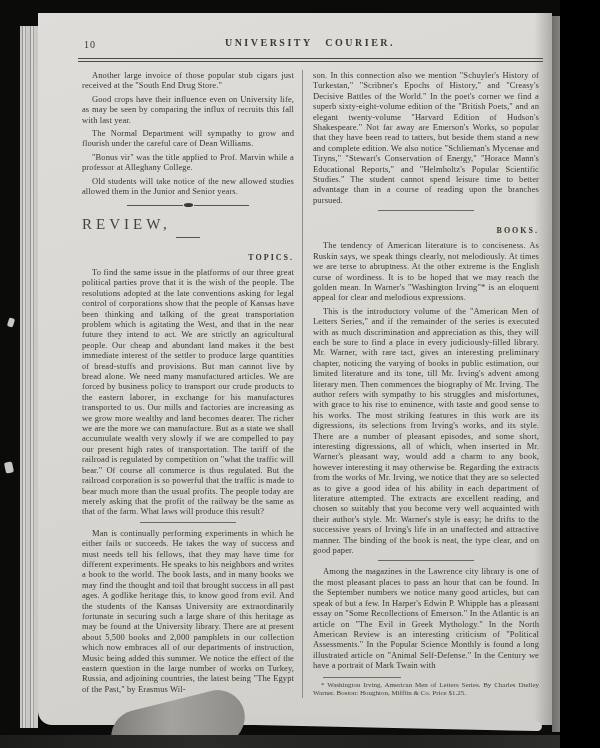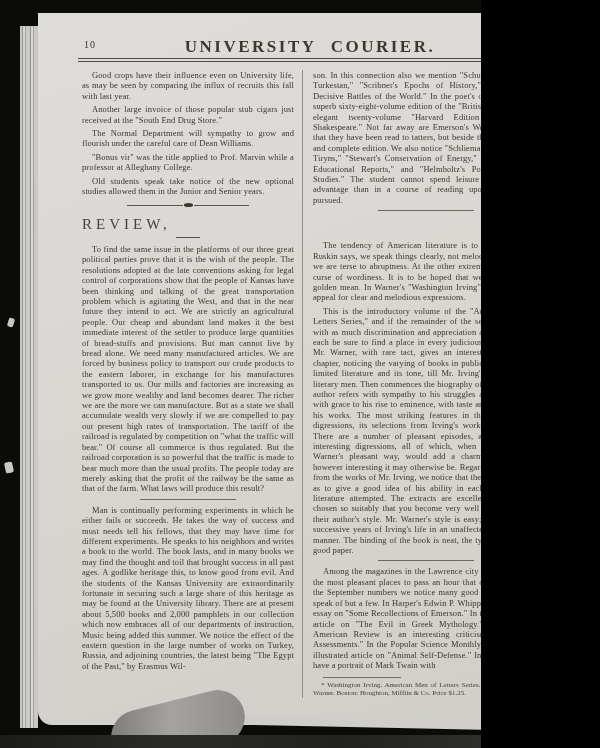--- a/index.html
+++ b/index.html
@@ -1,17 +1,17 @@
 <!DOCTYPE html>
 <html style="--backdrop: #0b0b0a; --page: #d8d7d2; --ink: #3a372f; --rule: #4c4a44;"><head>
 <meta charset="utf-8">
 <style>
   html,body{margin:0;padding:0;background:#000;}
   .scene{
-    position:relative;width:481px;height:748px;overflow:hidden;
+    position:relative;width:560px;height:748px;overflow:hidden;
     background:var(--backdrop,#0b0b0a);
     font-family:"Liberation Serif","DejaVu Serif",serif;
   }
   
   .next-page{
     position:absolute;left:552px;top:16px;width:48px;height:716px;
     background:linear-gradient(to right,#6f6e6a 0,#94938f 30%,#b3b2ae 62%,#a6a5a1 100%);
   }
   
   .page-edges{
@@ -31,21 +31,21 @@
   }
   .page::after{
     content:"";position:absolute;right:0;top:0;bottom:0;width:18px;
     background:linear-gradient(to right,rgba(118,116,112,0),rgba(118,116,112,.45));
     pointer-events:none;
   }
   .ph{position:relative;height:44px;}
   .pnum{position:absolute;left:46px;top:26px;font-size:10px;letter-spacing:1px;}
   .masthead{
     position:absolute;left:40px;right:10px;top:24px;text-align:center;
-    font-size:17px;font-weight:bold;letter-spacing:2.5px;word-spacing:8px;color:#3c3931;
+    font-size:10px;font-weight:bold;letter-spacing:2.5px;word-spacing:8px;color:#3c3931;
   }
   .drule{
     margin:1px 9px 0 40px;height:2px;
     border-top:1px solid var(--rule,#4c4a44);border-bottom:1px solid var(--rule,#4c4a44);
   }
   .cols{display:flex;margin:8px 13px 0 44px;}
   .col-l{width:212px;padding-right:8px;border-right:1px solid #8f8e88;}
   .col-r{flex:1;padding-left:10px;}
   .para{
     margin:0 0 3px;font-size:8.5px;line-height:10.4px;text-align:justify;
@@ -99,34 +99,35 @@
 
     <div class="ph">
       <span class="pnum">10</span>
       <span class="masthead">UNIVERSITY COURIER.</span>
     </div>
     <div class="drule"></div>
 
     <div class="cols">
 
       <div class="col-l">
+        <p class="para">Another large invoice of those popular stub cigars just received at the "South End Drug Store."</p>
         <p class="para">Good crops have their influence even on University life, as may be seen by comparing the influx of recruits this fall with last year.</p>
-        <p class="para">Another large invoice of those popular stub cigars just received at the "South End Drug Store."</p>
         <p class="para">The Normal Department will sympathy to grow and flourish under the careful care of Dean Williams.</p>
         <p class="para">"Bonus vir" was the title applied to Prof. Marvin while a professor at Alleghany College.</p>
-        <p class="para">Old students speak take notice of the new optional studies allowed them in the Junior and Senior years.</p>
+        <p class="para">Old students will take notice of the new allowed studies allowed them in the Junior and Senior years.</p>
 
         <div class="orn">
           <span class="orn-line"></span>
           <span class="orn-diamond"></span>
           <span class="orn-line"></span>
         </div>
 
         <h2 class="review">REVIEW,</h2>
         <div class="srule"></div>
+        <h3 class="subhead">TOPICS.</h3>
 
         <p class="para">To find the same issue in the platforms of our three great political parties prove that it is the wish of the people. The resolutions adopted at the late conventions asking for legal control of corporations show that the people of Kansas have been thinking and talking of the great transportation problem which is agitating the West, and that in the near future they intend to act. We are strictly an agricultural people. Our cheap and abundant land makes it the best immediate interest of the settler to produce large quantities of bread-stuffs and provisions. But man cannot live by bread alone. We need many manufactured articles. We are forced by business policy to transport our crude products to the eastern laborer, in exchange for his manufactures transported to us. Our mills and factories are increasing as we grow more wealthy and land becomes dearer. The richer we are the more we can manufacture. But as a state we shall accumulate wealth very slowly if we are compelled to pay our present high rates of transportation. The tariff of the railroad is regulated by competition on "what the traffic will bear." Of course all commerce is thus regulated. But the railroad corporation is so powerful that the traffic is made to bear much more than the usual profits. The people today are merely asking that the profit of the railway be the same as that of the farm. What laws will produce this result?</p>
         <div class="mrule"></div>
         <p class="para">Man is continually performing experiments in which he either fails or succeeds. He takes the way of success and must needs tell his fellows, that they may have time for different experiments. He speaks to his neighbors and writes a book to the world. The book lasts, and in many books we may find the thought and toil that brought success in all past ages. A godlike heritage this, to know good from evil. And the students of the Kansas University are extraordinarily fortunate in securing such a large share of this heritage as may be found at the University library. There are at present about 5,500 books and 2,000 pamphlets in our collection which now embraces all of our departments of instruction, Music being added this summer. We notice the effect of the eastern question in the large number of works on Turkey, Russia, and adjoining countries, the latest being "The Egypt of the Past," by Erasmus Wil-</p>
       </div>
 
       <div class="col-r">
         <p class="para noindent">son. In this connection also we mention "Schuyler's History of Turkestan," "Scribner's Epochs of History," and "Creasy's Decisive Battles of the World." In the poet's corner we find a superb sixty-eight-volume edition of the "British Poets," and an elegant twenty-volume "Harvard Edition of Hudson's Shakespeare." Not far away are Emerson's Works, so popular that they have been read to tatters, but beside them stand a new and complete edition. We also notice "Schlieman's Mycenae and Tiryns," "Stewart's Conservation of Energy," "Horace Mann's Educational Reports," and "Helmholtz's Popular Scientific Studies." The student cannot spend leisure time to better advantage than in a course of reading upon the branches pursued.</p>
 
         <div class="mrule"></div>

